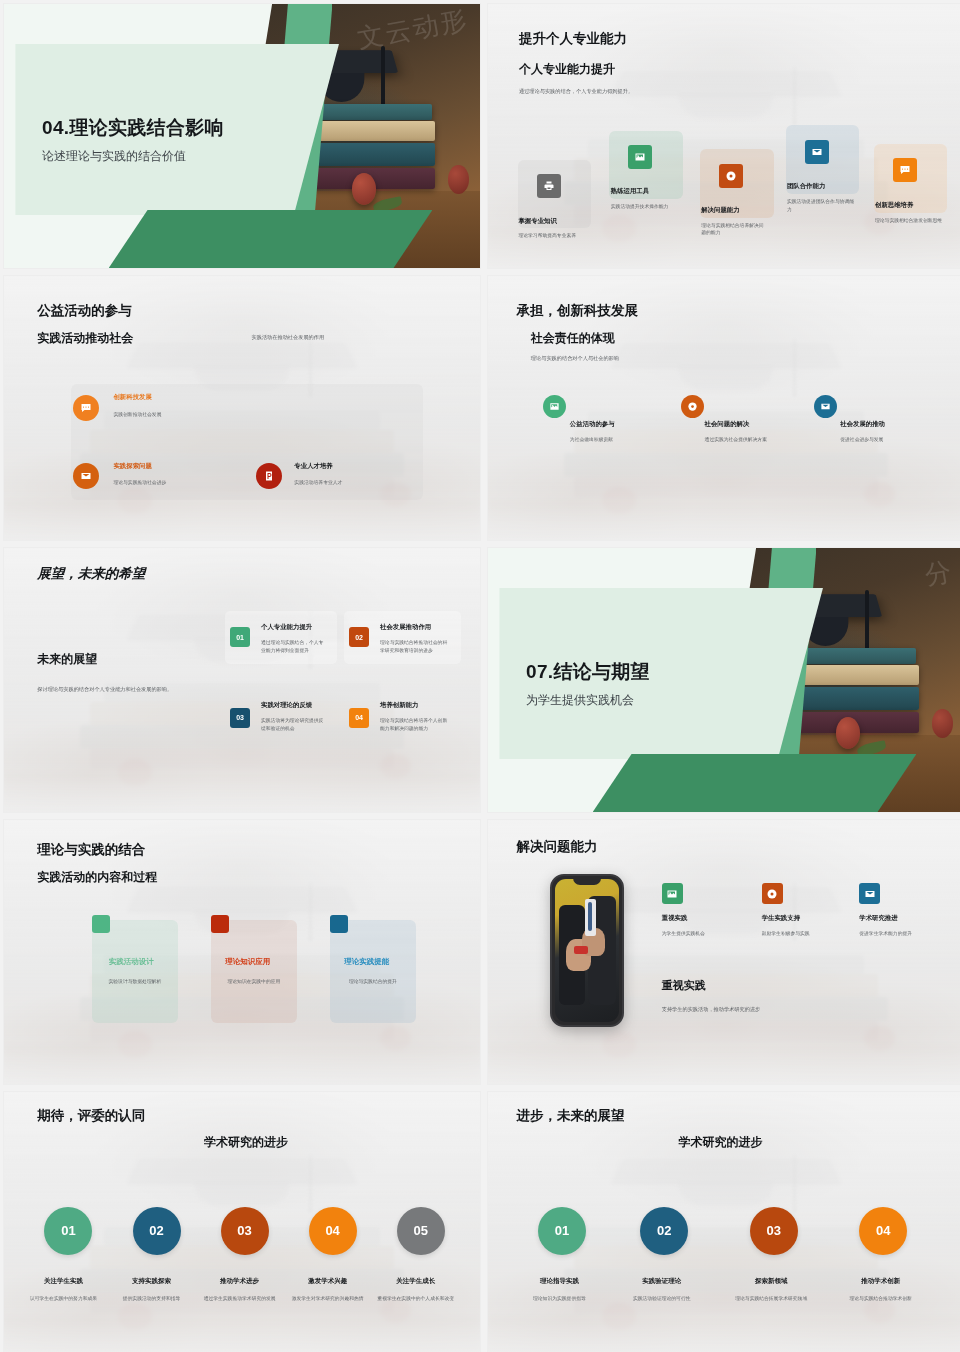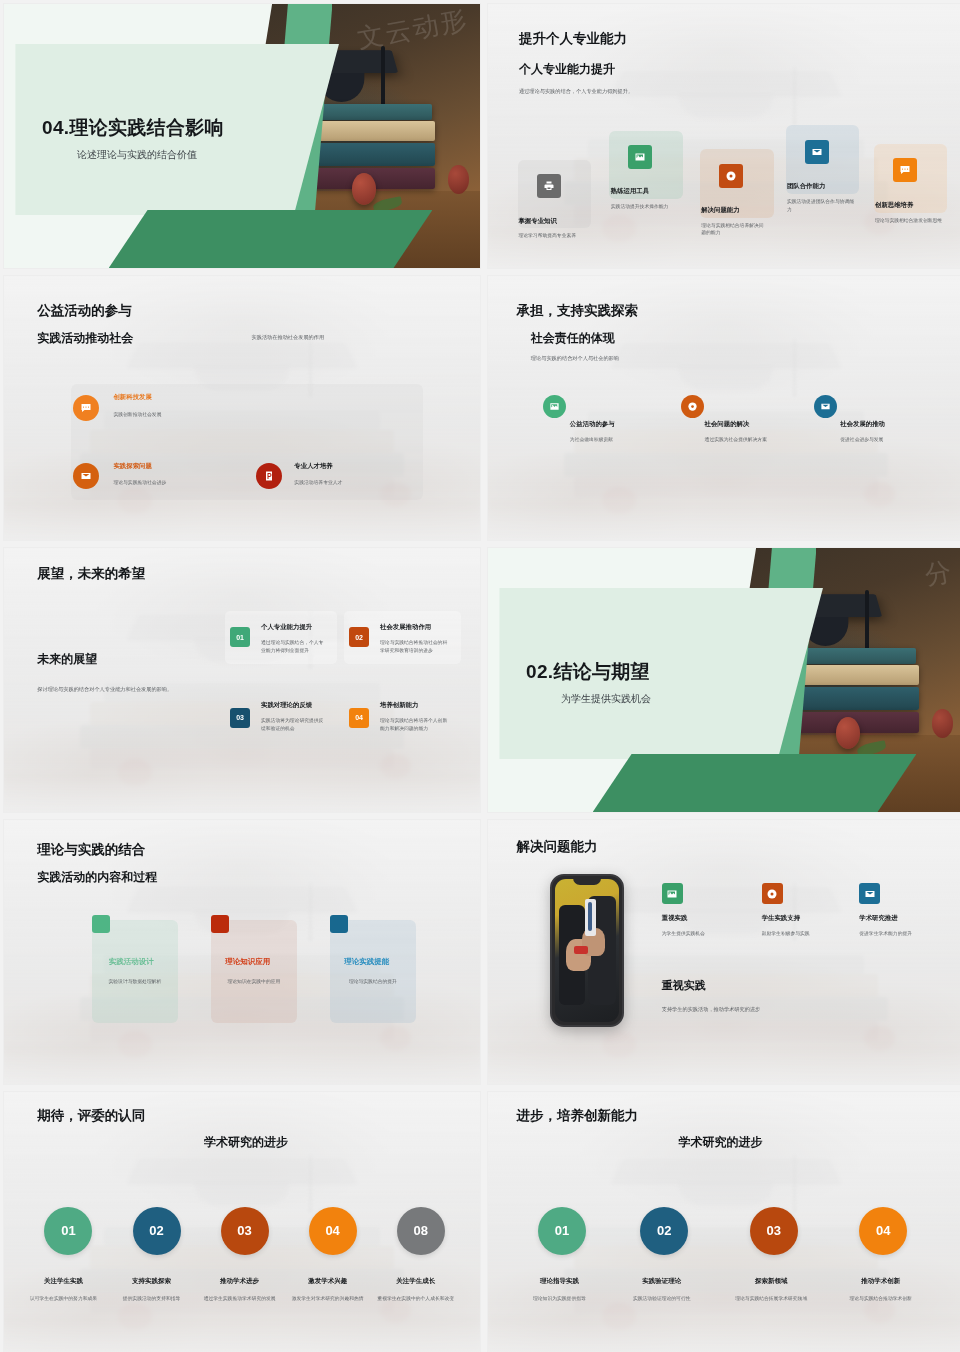--- a/index.html
+++ b/index.html
@@ -119,21 +119,21 @@
     position:absolute; right:31%; top:0; width:13%; height:78%;
     background:#5fb287;
     clip-path:polygon(28% 0, 100% 0, 72% 100%, 0 100%);
   }
   .cover-title {
     position:absolute; left:8%; top:42%;
     font-size:19px; font-weight:bold; color:#15181b; letter-spacing:.3px;
   }
   .cover-sub {
     position:absolute; left:8%; top:54.5%;
-    font-size:10px; color:#3d4348;margin-left:35px;
+    font-size:12px; color:#3d4348;
   }
 
   
   .s-title { position:absolute; font-size:13.5px; font-weight:bold; color:#14171a; }
   .s-sub   { position:absolute; font-size:12px; font-weight:bold; color:#14171a; }
   .s-desc  { position:absolute; font-size:5.2px; color:#55595d; line-height:1.55; }
 
   
   .tile {
     position:absolute; width:24px; height:24px; border-radius:3px;
@@ -333,21 +333,21 @@
         <div class="tassel"></div>
       <div class="book b1"></div>
         <div class="book b2"></div>
         <div class="book b3"></div>
         <div class="book b4"></div>
       <div class="apple a1"></div>
         <div class="apple a2"></div>
         <div class="table-line"></div>
       <div class="veil"></div>
     </div>
-    <div class="s-title" style="left:6%;top:10%;">承担，支持实践探索</div>
+    <div class="s-title" style="left:6%;top:10%;">承担，创新科技发展</div>
     <div class="s-sub" style="left:9%;top:20.5%;">社会责任的体现</div>
     <div class="s-desc" style="left:9%;top:29.5%;">理论与实践的结合对个人与社会的影响</div>
 
     <div class="circle" style="left:11.5%;top:45%;width:23px;height:23px;background:#44b07c;">
       <svg viewBox="0 0 24 24" width="11" height="11">
           <path d="M3 5h18v14H3V5zm2 2v7l4-4 3 3 3-3 3 3V7H5zm3 1.5a1.5 1.5 0 110 3 1.5 1.5 0 010-3z"></path>
         </svg>
     </div>
     <div class="item-t" style="left:17.2%;top:54.5%;">公益活动的参与</div>
     <div class="item-d" style="left:17.2%;top:60.5%;width:20%;">为社会做出积极贡献</div>
@@ -378,21 +378,21 @@
         <div class="tassel"></div>
       <div class="book b1"></div>
         <div class="book b2"></div>
         <div class="book b3"></div>
         <div class="book b4"></div>
       <div class="apple a1"></div>
         <div class="apple a2"></div>
         <div class="table-line"></div>
       <div class="veil"></div>
     </div>
-    <div class="s-title" style="left:7%;top:6.5%;">展望，未来的希望</div>
+    <div class="s-title" style="left:7%;top:6.5%;font-style:italic;">展望，未来的希望</div>
     <div class="s-sub" style="left:7%;top:39%;">未来的展望</div>
     <div class="s-desc" style="left:7%;top:52%;width:42%;">探讨理论与实践的结合对个人专业能力和社会发展的影响。</div>
 
     <div class="chip-card" style="left:46.5%;top:24%;width:23.5%;height:20%;"></div>
     <div class="chip" style="left:47.5%;top:30%;background:#3fa878;">01</div>
     <div class="item-t" style="left:54%;top:28.5%;">个人专业能力提升</div>
     <div class="item-d" style="left:54%;top:34.5%;width:14%;">通过理论与实践结合，个人专业能力将得到全面提升</div>
 
     <div class="chip-card" style="left:71.5%;top:24%;width:24.5%;height:20%;"></div>
     <div class="chip" style="left:72.5%;top:30%;background:#c1480e;">02</div>
@@ -419,21 +419,21 @@
       <div class="cover-book cb2"></div>
       <div class="cover-book cb3"></div>
       <div class="cover-book cb4"></div>
       <div class="cover-leaf"></div>
       <div class="cover-apple ca1"></div>
       <div class="cover-apple ca2"></div>
     </div>
     <div class="cover-accent2"></div>
     <div class="cover-panel"></div>
     <div class="cover-accent"></div>
-    <div class="cover-title">02.结论与期望</div>
+    <div class="cover-title">07.结论与期望</div>
     <div class="cover-sub">为学生提供实践机会</div>
   </div>
 
   <div class="slide">
     <div class="photo-bg">
       <div class="base"></div>
       <div class="cap"></div>
         <div class="cap-band"></div>
         <div class="tassel"></div>
       <div class="book b1"></div>
@@ -550,41 +550,41 @@
     <div class="bn-desc" style="left:21.5%;top:77%;width:19%;">提供实践活动的支持和指导</div>
 
     <div class="bignum" style="left:45.5%;top:43.5%;background:#b8480e;">03</div>
     <div class="bn-label" style="left:39%;top:70%;width:21%;">推动学术进步</div>
     <div class="bn-desc" style="left:40%;top:77%;width:19%;">通过学生实践推动学术研究的发展</div>
 
     <div class="bignum" style="left:64%;top:43.5%;background:#f2820d;">04</div>
     <div class="bn-label" style="left:57.5%;top:70%;width:21%;">激发学术兴趣</div>
     <div class="bn-desc" style="left:58.5%;top:77%;width:19%;">激发学生对学术研究的兴趣和热情</div>
 
-    <div class="bignum" style="left:82.5%;top:43.5%;background:#77797b;">08</div>
+    <div class="bignum" style="left:82.5%;top:43.5%;background:#77797b;">05</div>
     <div class="bn-label" style="left:76%;top:70%;width:21%;">关注学生成长</div>
     <div class="bn-desc" style="left:77%;top:77%;width:19%;">重视学生在实践中的个人成长和改变</div>
   </div>
 
   <div class="slide">
     <div class="photo-bg">
       <div class="base"></div>
       <div class="cap"></div>
         <div class="cap-band"></div>
         <div class="tassel"></div>
       <div class="book b1"></div>
         <div class="book b2"></div>
         <div class="book b3"></div>
         <div class="book b4"></div>
       <div class="apple a1"></div>
         <div class="apple a2"></div>
         <div class="table-line"></div>
       <div class="veil"></div>
     </div>
-    <div class="s-title" style="left:6%;top:5.5%;">进步，培养创新能力</div>
+    <div class="s-title" style="left:6%;top:5.5%;">进步，未来的展望</div>
     <div class="s-sub" style="left:40%;top:16%;text-align:right;">学术研究的进步</div>
 
     <div class="bignum" style="left:10.5%;top:43.5%;background:#4faa84;">01</div>
     <div class="bn-label" style="left:3%;top:70%;width:24%;">理论指导实践</div>
     <div class="bn-desc" style="left:3%;top:77%;width:24%;">理论知识为实践提供指导</div>
 
     <div class="bignum" style="left:32%;top:43.5%;background:#1f5f80;">02</div>
     <div class="bn-label" style="left:24.5%;top:70%;width:24%;">实践验证理论</div>
     <div class="bn-desc" style="left:24.5%;top:77%;width:24%;">实践活动验证理论的可行性</div>
 

